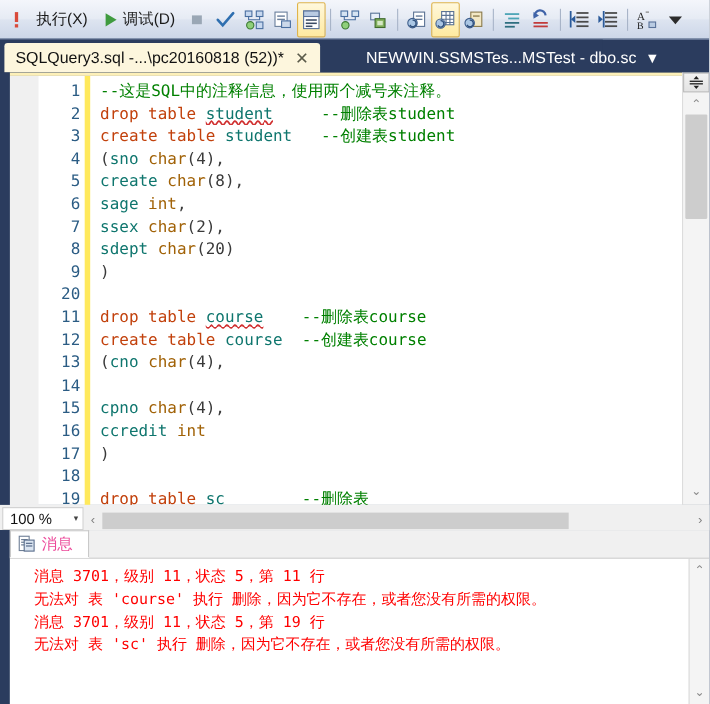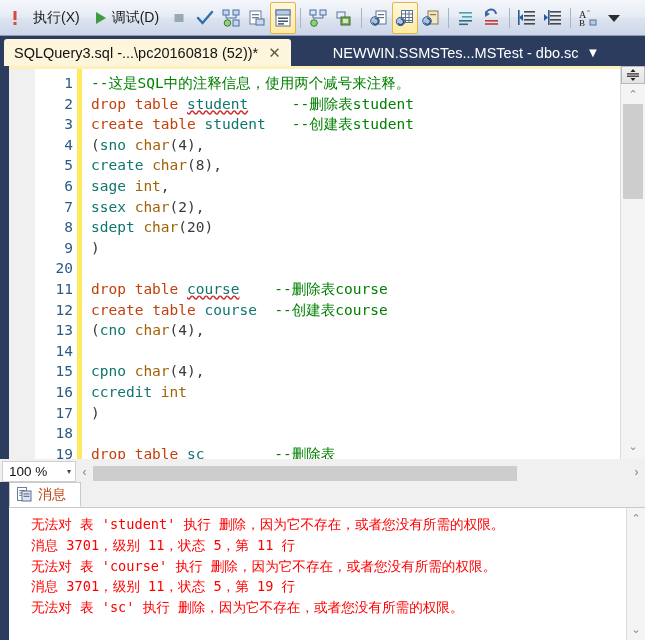--- a/index.html
+++ b/index.html
@@ -240,21 +240,21 @@
     background: #f0f0f0;
     display: flex; align-items: flex-end;
     border-bottom: 1px solid #c9c9c9;
     box-sizing: border-box;
   }
   .msg-tab {
     height: 25px;
     background: #ffffff;
     display: flex; align-items: center;
     padding: 0 14px 0 6px;
-    font-size: 14px; color: #c2410c;
+    font-size: 14px; color: #ec4899;
     border: 1px solid #c9c9c9;
     border-bottom: 1px solid #ffffff;
     box-sizing: border-box;
   }
   .msg-body {
     position: absolute; left: 0; top: 26px;
     width: 617px; height: 132px;
     background: #ffffff;
     padding: 6px 0 0 8px;
     box-sizing: border-box;
@@ -543,21 +543,20 @@
             <rect x="3.2" y="8.8" width="4" height="1.1" fill="#6f7f96"></rect>
             <rect x="6" y="5" width="9" height="10" fill="#dbe5f1" stroke="#5a6e8c"></rect>
             <rect x="7.6" y="7.4" width="5.8" height="1.1" fill="#5a6e8c"></rect>
             <rect x="7.6" y="9.8" width="5.8" height="1.1" fill="#5a6e8c"></rect>
           </svg>
           <span>消息</span>
         </div>
       </div>
 
       <div class="msg-body" id="msg-body">
-          <div class="msg-line">无法对 表 'student' 执行 删除，因为它不存在，或者您没有所需的权限。</div>
           <div class="msg-line">消息 3701，级别 11，状态 5，第 11 行</div>
           <div class="msg-line">无法对 表 'course' 执行 删除，因为它不存在，或者您没有所需的权限。</div>
           <div class="msg-line">消息 3701，级别 11，状态 5，第 19 行</div>
           <div class="msg-line">无法对 表 'sc' 执行 删除，因为它不存在，或者您没有所需的权限。</div>
         </div>
 
       <div class="msg-vscroll">
         <div class="msgsb-arrow" style="top:2px;">⌃</div>
         <div class="msgsb-arrow" style="top:113px;">⌄</div>
       </div>

